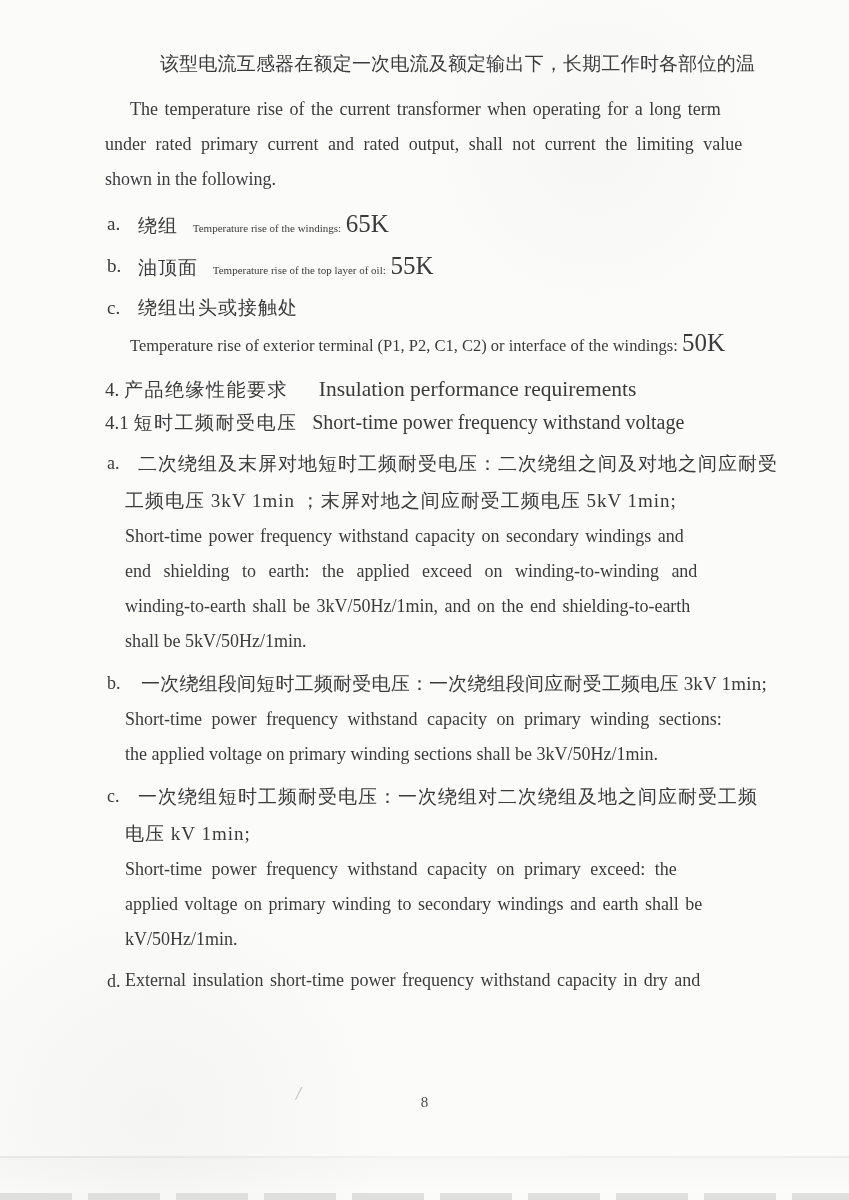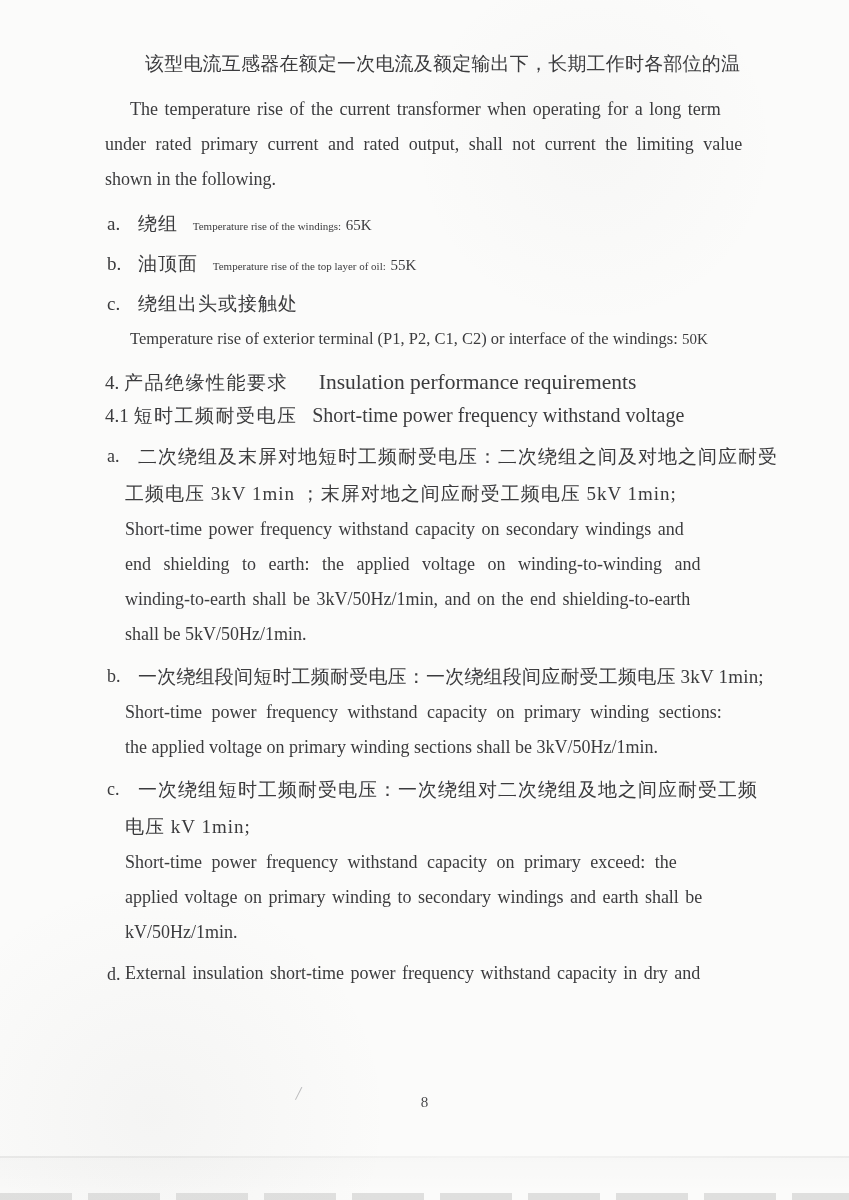--- a/index.html
+++ b/index.html
@@ -15,35 +15,35 @@
     font-family:"Liberation Serif","DejaVu Serif",serif;
     color:#3b3b3d;
   }
   .text-col{
     position:absolute;
     left:105px;right:79px;top:44px;
   }
   .line{white-space:nowrap;}
   
   .zh{font-size:19px;line-height:40px;letter-spacing:1px;}
-  .zh-tight{letter-spacing:0.2px;}
+  .zh-tight{letter-spacing:0.2px;text-align:center;}
   
   .en{font-size:18px;line-height:35px;}
   .indent40{text-indent:40px;}
   .indent25{text-indent:25px;}
   .wsp1{word-spacing:2px;}
   .wsp2{word-spacing:5px;}
   .wsp3{word-spacing:8px;}
   
   .limits{margin-top:8px;}
   .limit-row{position:relative;padding-left:33px;font-size:19px;line-height:37px;white-space:nowrap;}
   .limit-letter{position:absolute;left:2px;top:0;font-size:19px;}
   .limit-zh{letter-spacing:1px;margin-right:10px;}
   .limit-en{font-size:11px;}
-  .limit-value{font-size:15px;}
+  .limit-value{font-size:25px;}
   .limit-sub{padding-left:25px;font-size:16.5px;line-height:34px;white-space:nowrap;}
   
   .sec-head{margin-top:10px;font-size:19px;line-height:33px;white-space:nowrap;}
   .sec-head .zh-part{letter-spacing:1.5px;margin-right:26px;}
   .sec-head .en-part{font-size:21.5px;}
   .sec-head2{font-size:19px;line-height:32px;white-space:nowrap;}
   .sec-head2 .zh-part{letter-spacing:1.5px;margin-right:10px;}
   .sec-head2 .en-part{font-size:20px;}
   
   .req-item{position:relative;margin-top:6px;padding-left:20px;}
@@ -125,21 +125,21 @@
       <span>4.1</span>
       <span class="zh-part">短时工频耐受电压</span>
       <span class="en-part">Short-time power frequency withstand voltage</span>
     </div>
 
     <div class="req-item">
       <span class="req-letter">a.</span>
       <div class="line zh zh-first">二次绕组及末屏对地短时工频耐受电压：二次绕组之间及对地之间应耐受</div>
       <div class="line zh">工频电压 3kV 1min ；末屏对地之间应耐受工频电压 5kV 1min;</div>
       <div class="line en wsp1">Short-time power frequency withstand capacity on secondary windings and</div>
-      <div class="line en wsp3">end shielding to earth: the applied voltage on winding-to-winding and</div>
+      <div class="line en wsp3">end shielding to earth: the applied exceed on winding-to-winding and</div>
       <div class="line en wsp1">winding-to-earth shall be 3kV/50Hz/1min, and on the end shielding-to-earth</div>
       <div class="line en">shall be 5kV/50Hz/1min.</div>
     </div>
 
     <div class="req-item">
       <span class="req-letter">b.</span>
       <div class="line zh zh-first zh-tight">一次绕组段间短时工频耐受电压：一次绕组段间应耐受工频电压 3kV 1min;</div>
       <div class="line en wsp2">Short-time power frequency withstand capacity on primary winding sections:</div>
       <div class="line en">the applied voltage on primary winding sections shall be 3kV/50Hz/1min.</div>
     </div>

